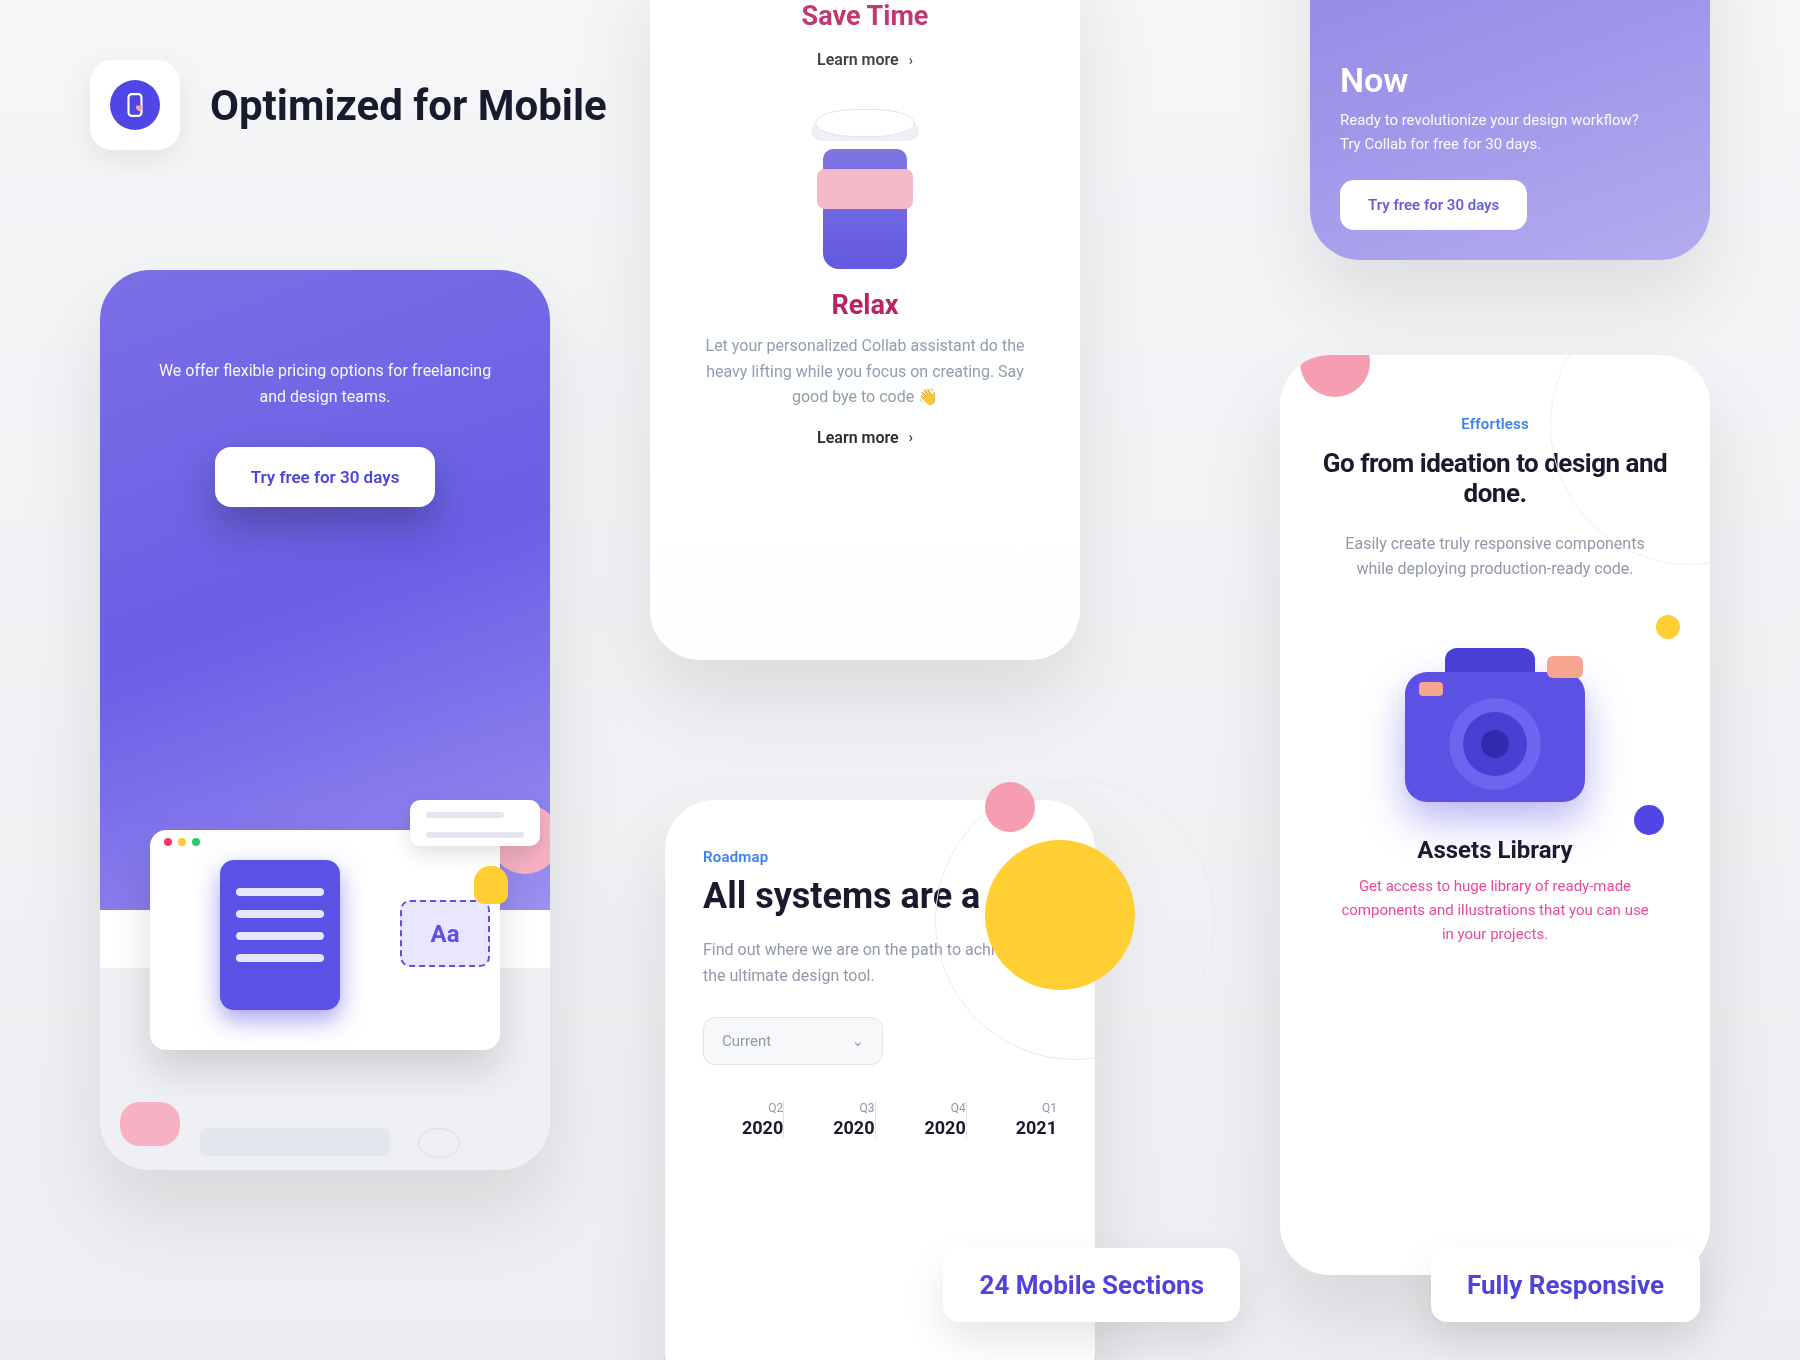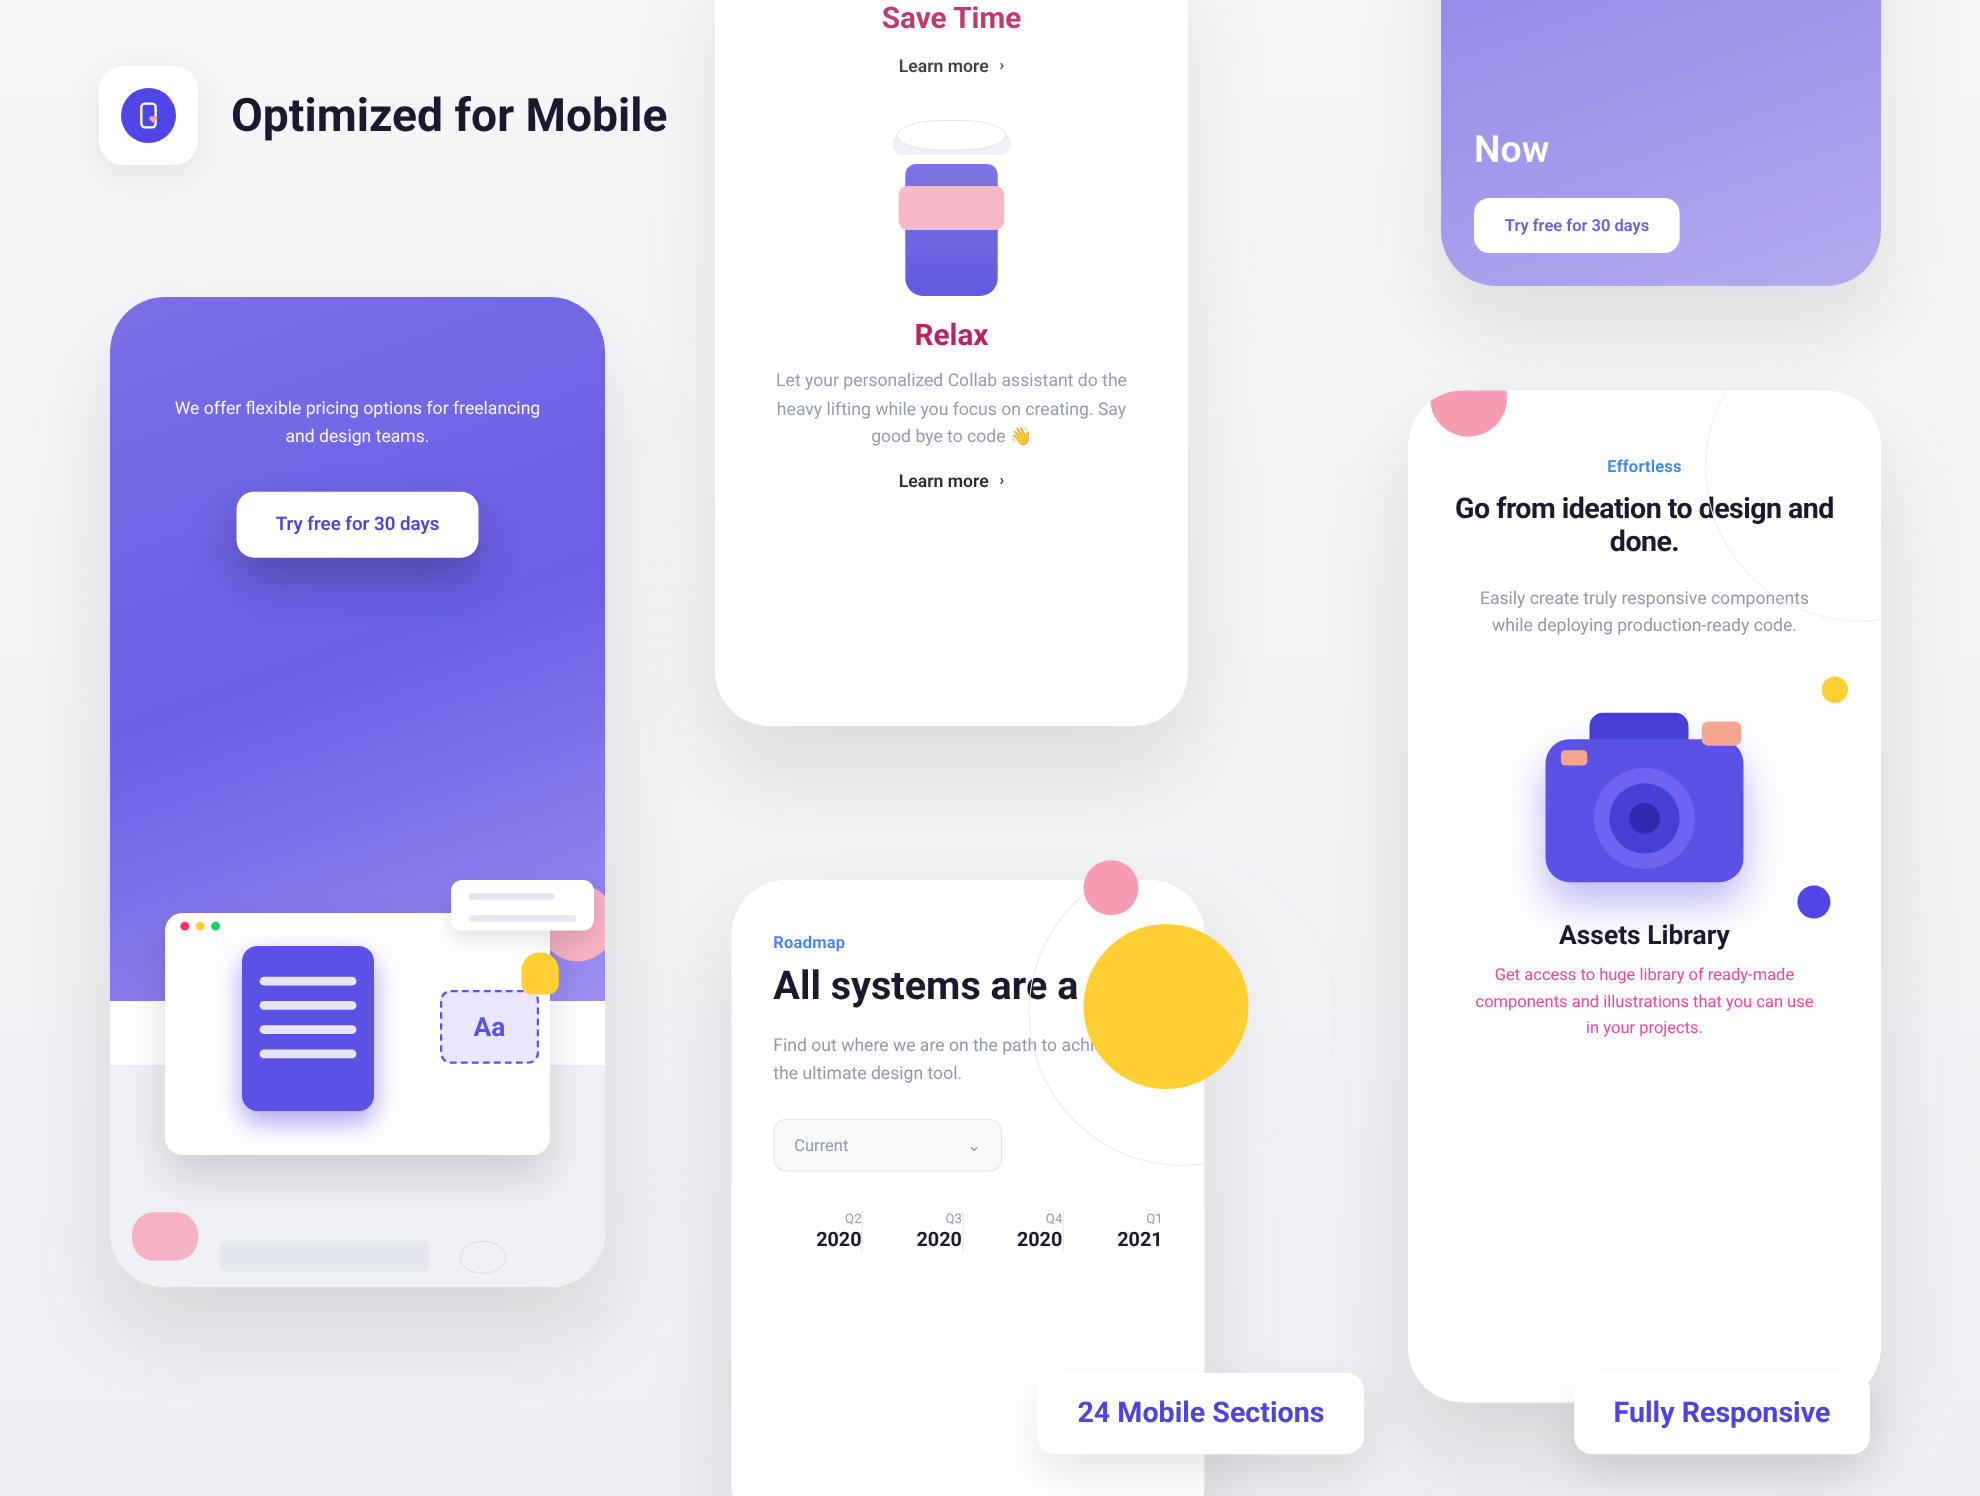--- a/index.html
+++ b/index.html
@@ -136,21 +136,21 @@
   overflow: visible;
 }
 .eyebrow { font-size: 15px; font-weight: 600; color: #3b82f6; letter-spacing: 0.2px; }
 .card4-title { font-size: 36px; font-weight: 700; color: #1a1a2e; line-height: 1.15; margin-top: 10px; }
 .card4-title .dot { color: #5046E5; }
 .card4-desc { font-size: 16px; color: #9198a8; margin-top: 20px; line-height: 1.6; }
 .dropdown {
   margin-top: 28px;
   display: inline-flex;
   justify-content: space-between;
-  width: 208px;
+  width: 180px;
   padding: 14px 18px;
   border: 1px solid #e2e4eb;
   border-radius: 12px;
   font-size: 15px;
   color: #9198a8;
   background: #f7f8fa;
 }
 .timeline { display: flex; gap: 0; margin-top: 36px; }
 .timeline-col { flex: 1; text-align: right; border-left: 1px solid #e2e4eb; padding-left: 10px; }
 .timeline-col:first-child { border-left: none; padding-left: 0; }
@@ -308,20 +308,21 @@
   <div class="sec-desc">Let your personalized Collab assistant do the heavy lifting while you focus on creating. Say good bye to code 👋</div>
   <div class="learn-more">
     <span>Learn more</span>
     <span class="chev">›</span>
   </div>
 </div>
 
 <div class="card card3 fade">
   <div class="card3-inner">
     <div class="card3-title">Now</div>
+    <div class="card3-desc">Ready to revolutionize your design workflow? Try Collab for free for 30 days.</div>
     <div class="card3-cta">Try free for 30 days</div>
   </div>
 </div>
 
 <div class="card card4">
   <div class="deco-ring"></div>
   <div class="deco-yellow"></div>
   <div class="deco-pink"></div>
   <div class="eyebrow">Roadmap</div>
   <div class="card4-title">

